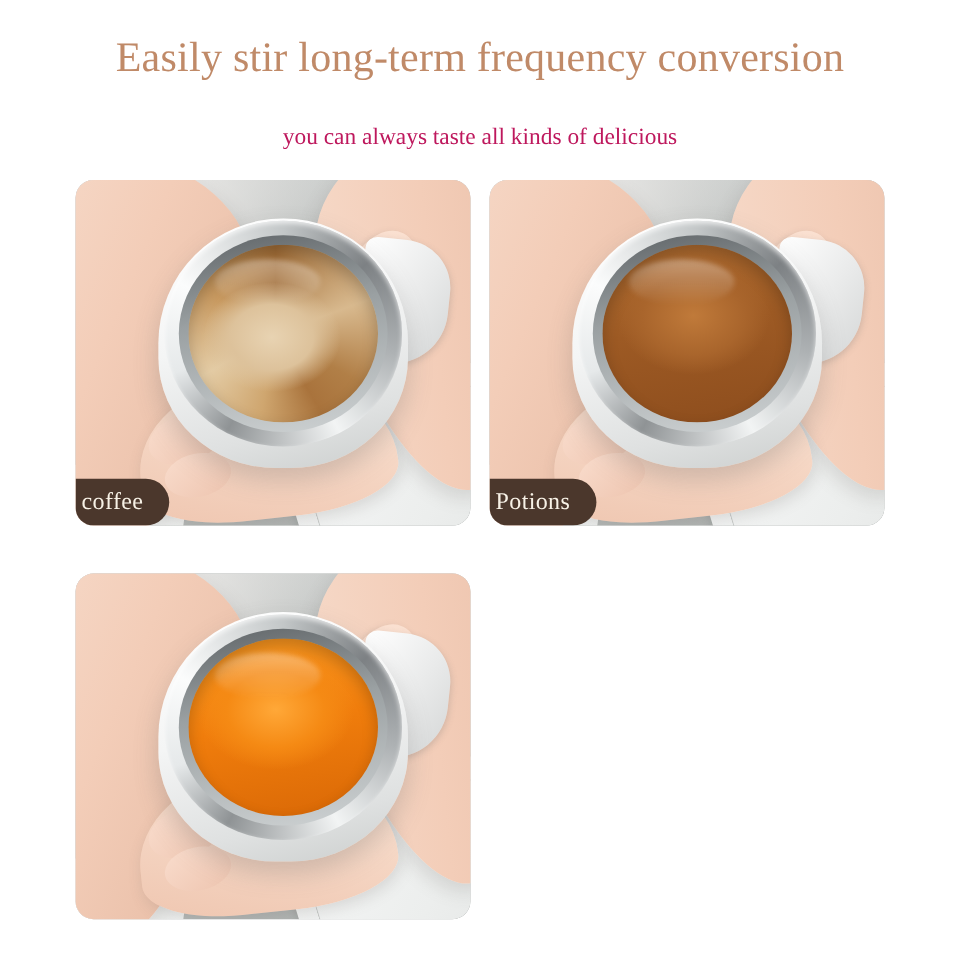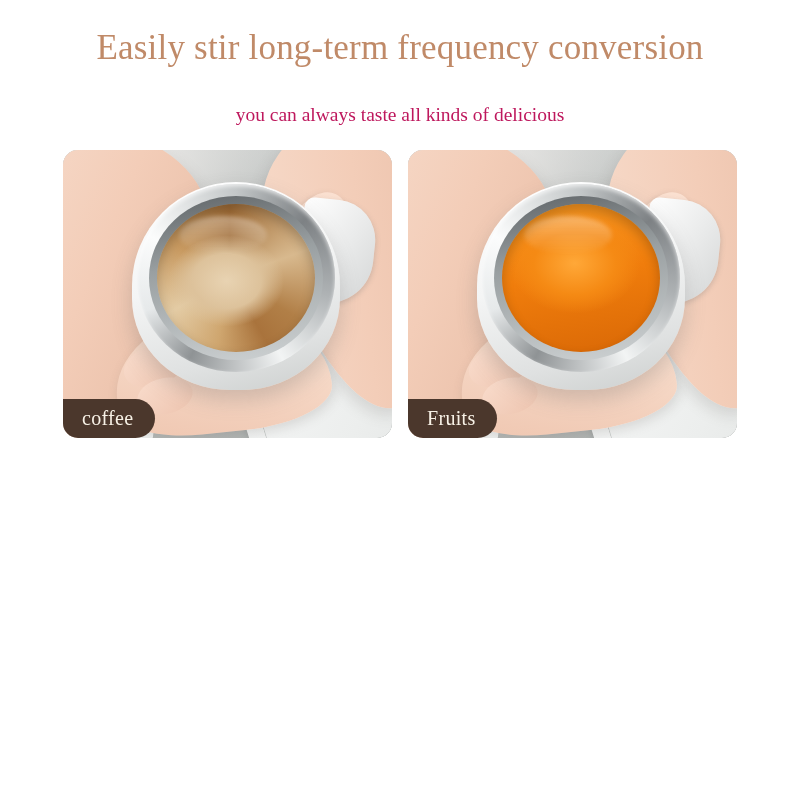--- a/index.html
+++ b/index.html
@@ -296,21 +296,21 @@
     background: linear-gradient(180deg, rgba(255,255,255,0.35) 0%, rgba(255,255,255,0) 100%);
     filter: blur(2px);
   }
 
   
   .label-pill {
     position: absolute;
     left: 0;
     bottom: 0;
     height: 39px;
-    padding: 0 22px 0 19px;
+    padding: 0 22px 0 5px;
     display: flex;
     align-items: center;
     background: #4b372c;
     border-radius: 0 20px 20px 0;
     color: #f7f1e6;
     font-size: 20px;
     line-height: 39px;
     letter-spacing: 0.3px;
     white-space: nowrap;
   }
@@ -344,20 +344,42 @@
           <div class="mug-rim-inner"></div>
           <div class="liquid coffee">
             <div class="liquid-gloss"></div>
           </div>
         </div>
       </div>
       <div class="label-pill">coffee</div>
     </div>
 
 
+    <div class="card">
+      <div class="scene">
+        <div class="desk-edge"></div>
+        <div class="corner-object"></div>
+        <div class="arm arm-left"></div>
+        <div class="arm arm-right"></div>
+        <div class="thumb"></div>
+        <div class="hand-lower"></div>
+        <div class="finger f1"></div>
+        <div class="finger f2"></div>
+        <div class="mug">
+          <div class="mug-handle"></div>
+          <div class="mug-body"></div>
+          <div class="mug-rim-outer"></div>
+          <div class="mug-rim-inner"></div>
+          <div class="liquid potion">
+            <div class="liquid-gloss"></div>
+          </div>
+        </div>
+      </div>
+      <div class="label-pill">Potions</div>
+    </div>
 
     <div class="card">
       <div class="scene">
         <div class="desk-edge"></div>
         <div class="corner-object"></div>
         <div class="arm arm-left"></div>
         <div class="arm arm-right"></div>
         <div class="thumb"></div>
         <div class="hand-lower"></div>
         <div class="finger f1"></div>
@@ -365,17 +387,16 @@
         <div class="mug">
           <div class="mug-handle"></div>
           <div class="mug-body"></div>
           <div class="mug-rim-outer"></div>
           <div class="mug-rim-inner"></div>
           <div class="liquid fruits">
             <div class="liquid-gloss"></div>
           </div>
         </div>
       </div>
-      <div class="label-pill">Fruits</div>
     </div>
 
   </div>
 </div>
 
 </body></html>

